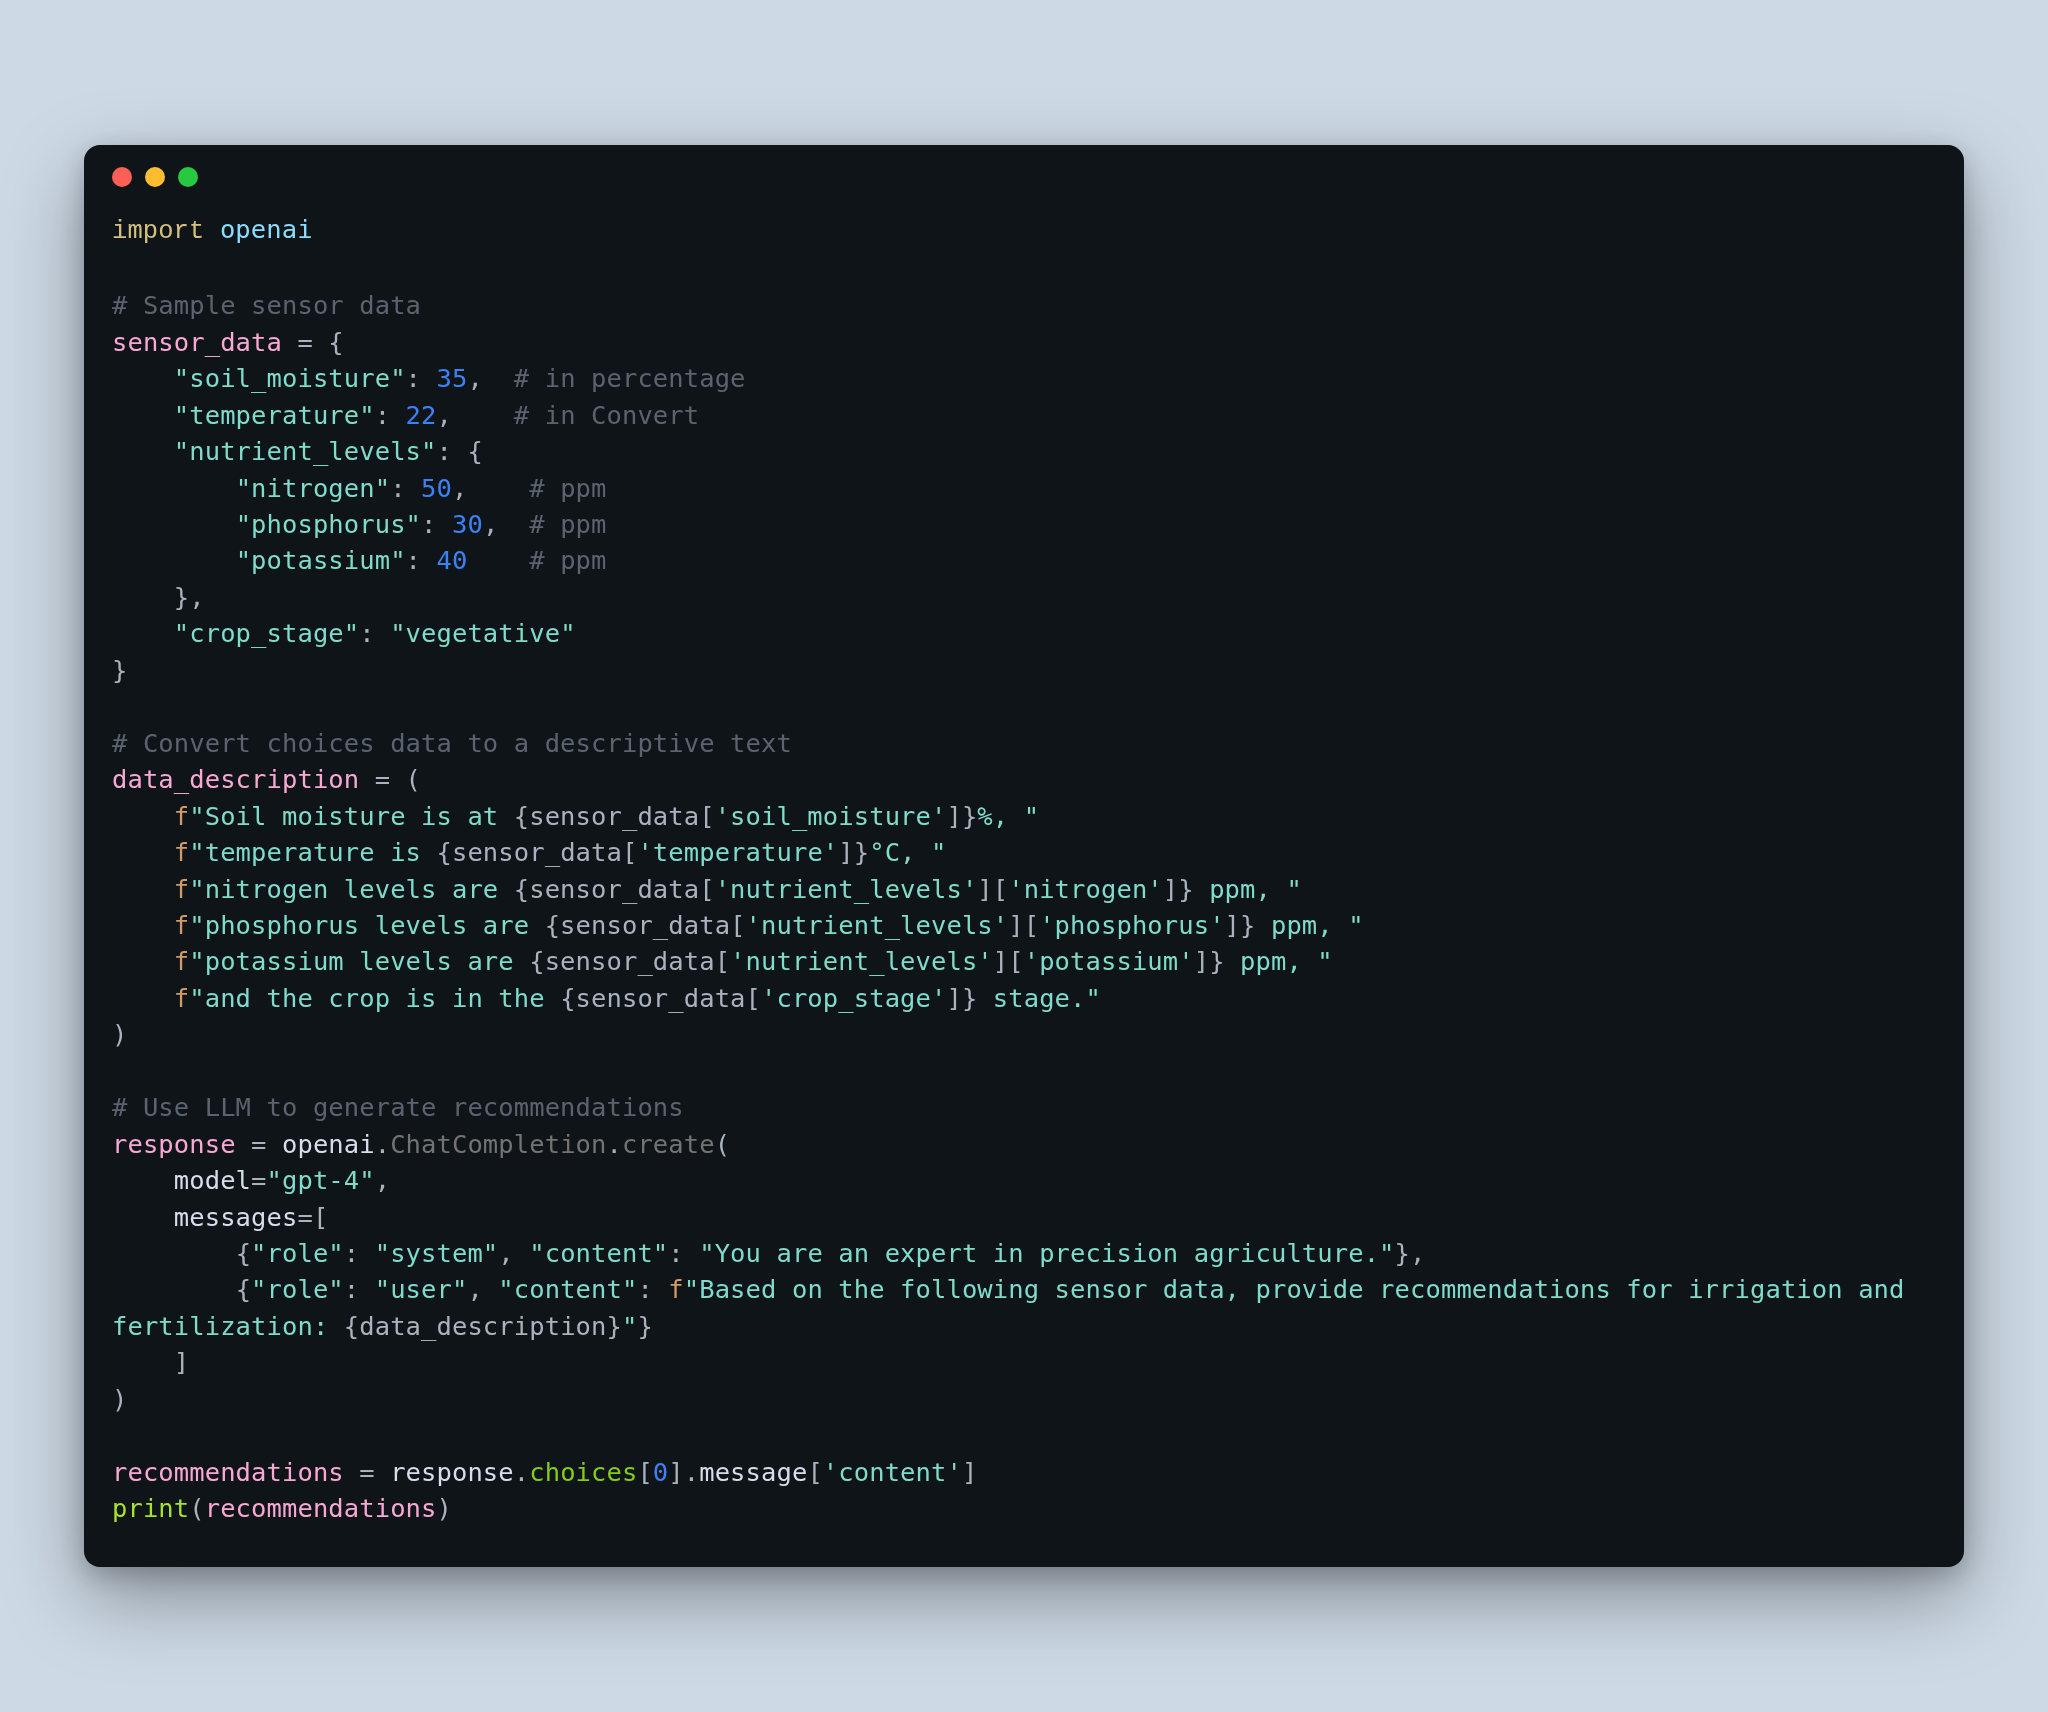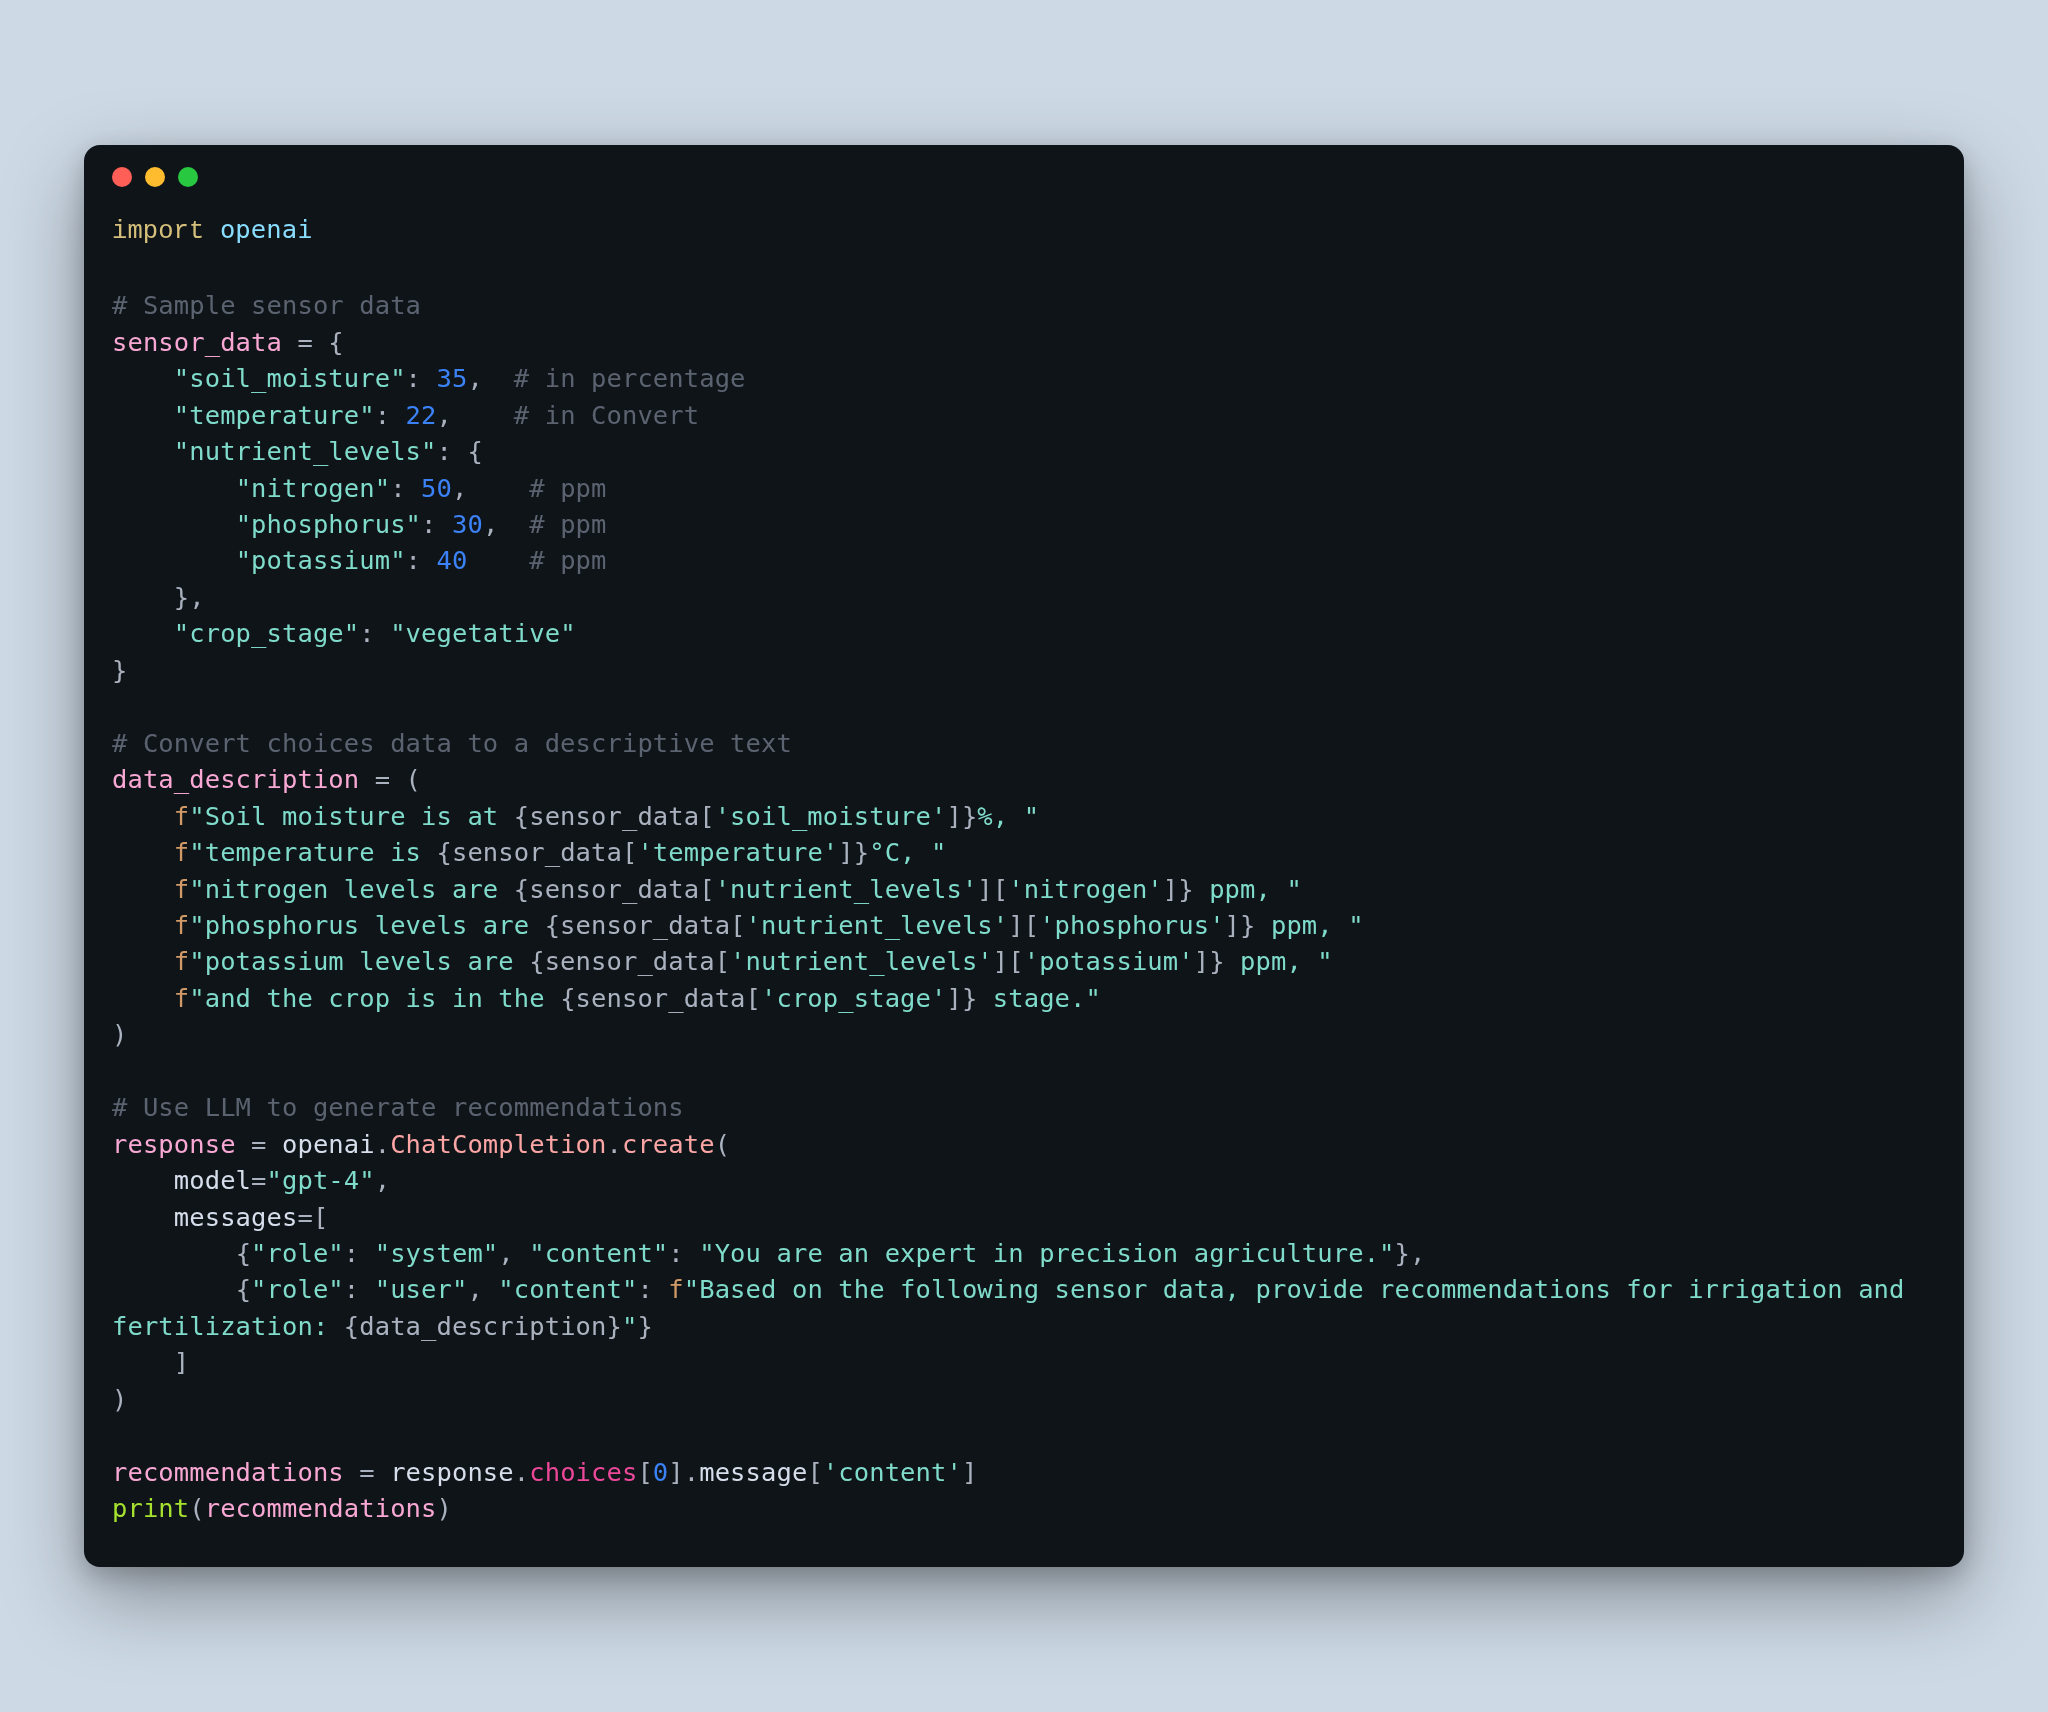--- a/index.html
+++ b/index.html
@@ -42,23 +42,23 @@
     word-wrap: break-word;
     color: #d6deeb;
     letter-spacing: 0.1px;
   }
   .kw { color: #d5c07b; font-family: Liberation Mono, monospace; }        
   .mod { color: #89ddff; }       
   .cm { color: #5c6370; }        
   .var { color: #f9a8d4; }        
   .str { color: #7fdbca; }       
   .numr { color: #3b82f6; }      
-  .fn { color: #fca5a5; }        
+  .fn { color: #737373; }        
   .fn2 { color: #a6e22e; margin-top: 14px; }       
-  .attr { color: #ec4899; }
+  .attr { color: #84cc16; }
   .pn { color: #abb2bf; }        
   .name { color: #d6deeb; }
   .fprefix { color: #d19a66; }
 </style>
 </head>
 <body>
 
 <div class="window">
   <div class="titlebar">
     <div class="dot red"></div>

